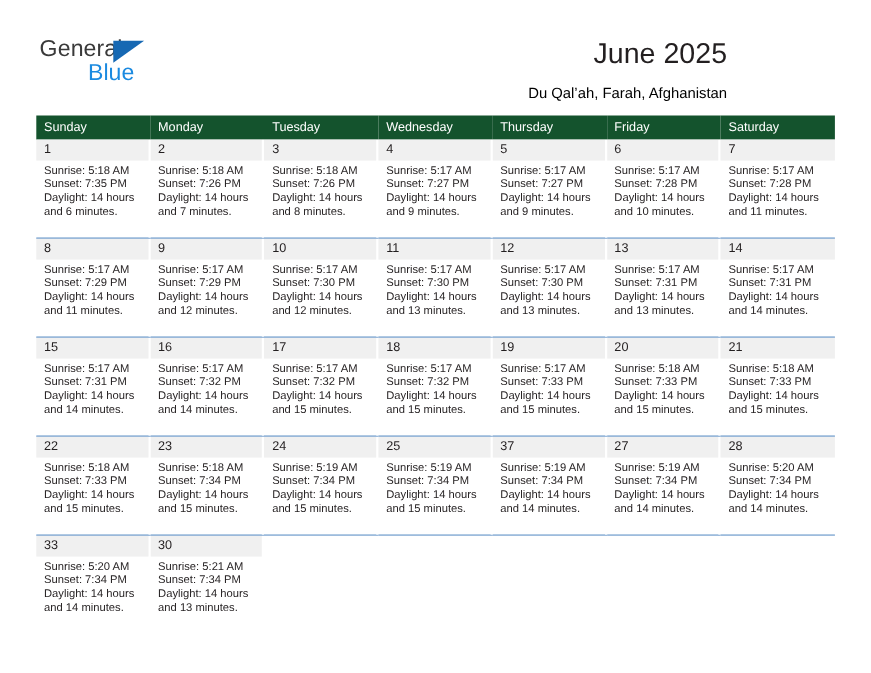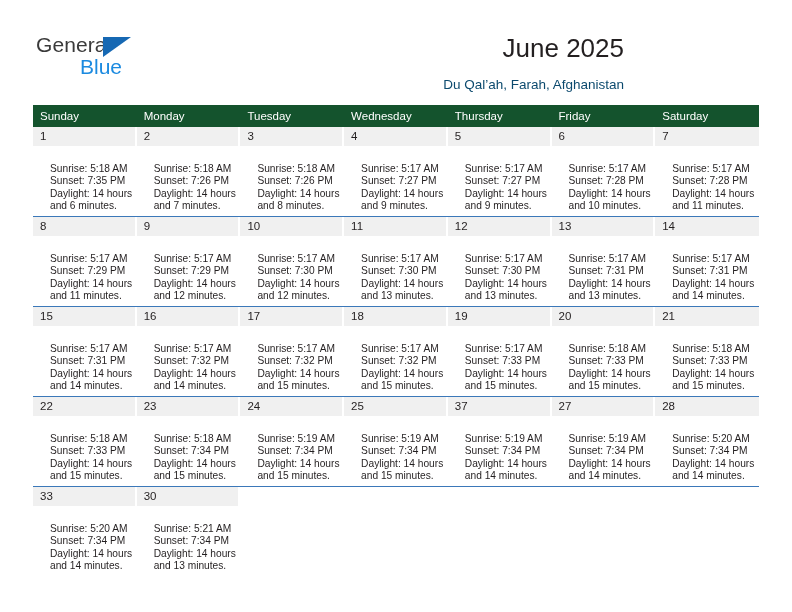--- a/index.html
+++ b/index.html
@@ -21,20 +21,21 @@
     box-sizing: border-box;
   }
 
   
   .header {
     position: absolute;
     left: 0;
     top: 0;
     width: 660px;
     height: 98px;
+    padding-left: 37px;
   }
   .logo {
     position: absolute;
     left: 36px;
     top: 33px;
     width: 200px;
     height: 48px;
   }
   .logo-general {
     position: absolute;
@@ -70,21 +71,21 @@
     color: #231f20;
     line-height: 30px;
     text-align: center;
     white-space: nowrap;
   }
   .subtitle {
     position: absolute;
     right: 36px;
     top: 77px;
     font-size: 13.5px;
-    color: #0c4a6e;
+    color: #000000;
     line-height: 16px;
     text-align: right;
     white-space: nowrap;
   }
 
   
   .calendar {
     position: absolute;
     left: 33px;
     top: 105px;
@@ -126,25 +127,24 @@
     font-size: 11.5px;
     color: #231f20;
     padding: 3px 0 3px 7px;
     height: 13px;
     line-height: 13px;
   }
   .cell-empty .daynum {
     background: #ffffff;
   }
   .details {
-    padding: 17px 4px 0 7px;
+    padding: 4px 4px 0 7px;
     font-size: 10.2px;
     line-height: 12.4px;
     color: #231f20;
-    margin-left: 10px;
   }
   .details div {
     white-space: nowrap;
   }
 </style>
 </head>
 <body>
 
 <div class="page">
 

